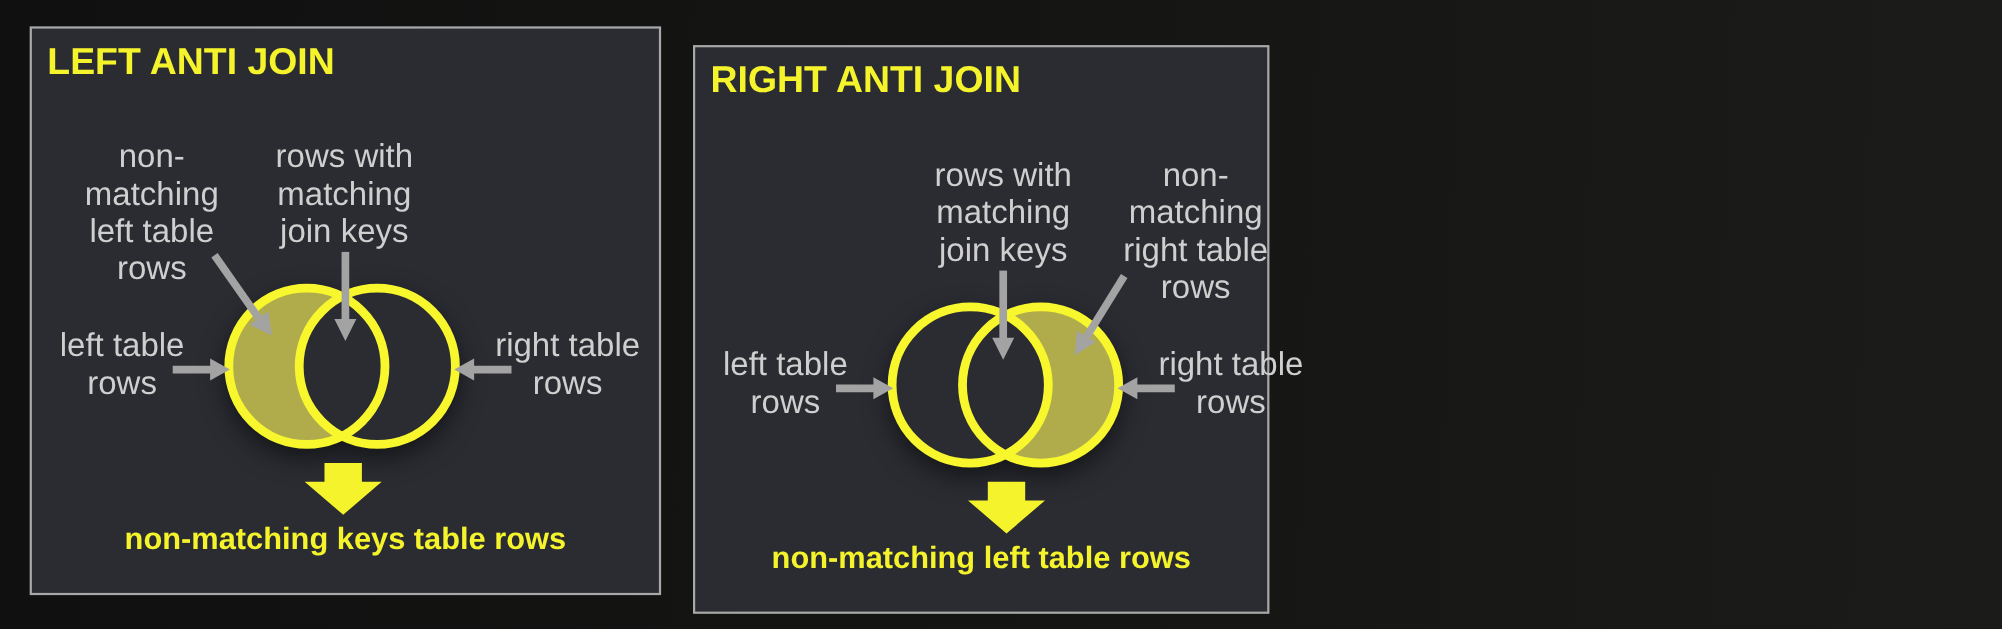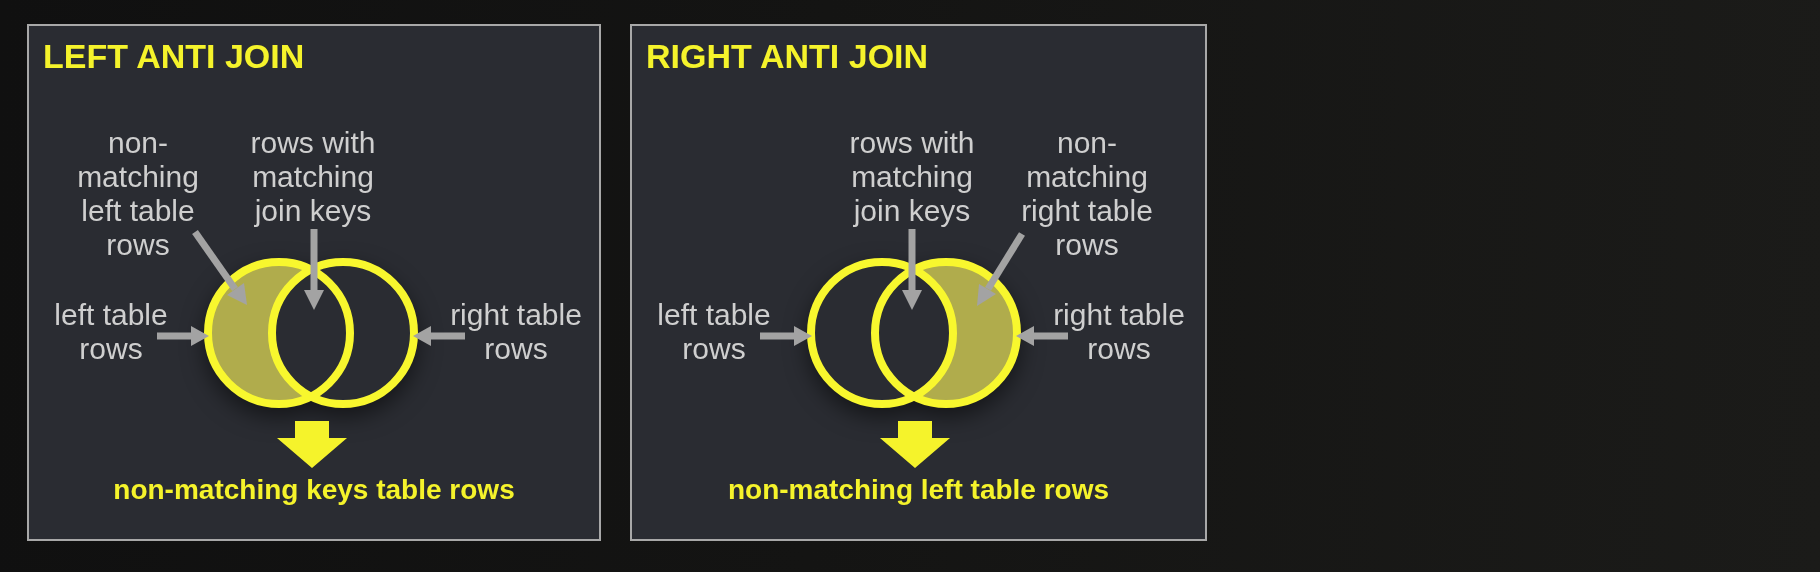--- a/index.html
+++ b/index.html
@@ -24,21 +24,21 @@
     overflow: hidden;
   }
   .panel {
     position: absolute;
     top: 24px;
     height: 517px;
     background: var(--panel-bg);
     border: 2px solid var(--panel-border);
   }
   .panel-1 { left: 27px;  width: 574px; }
-  .panel-2 { left: 630px; width: 577px; }
+  .panel-2 { left: 630px; width: 524px; margin-top: 17px; }
 
   .panel-title {
     position: absolute;
     left: 14px; top: 11px;
     font-size: 34px;
     font-weight: bold;
     color: var(--accent-yellow);
     letter-spacing: 0px;
     white-space: nowrap;
   }

